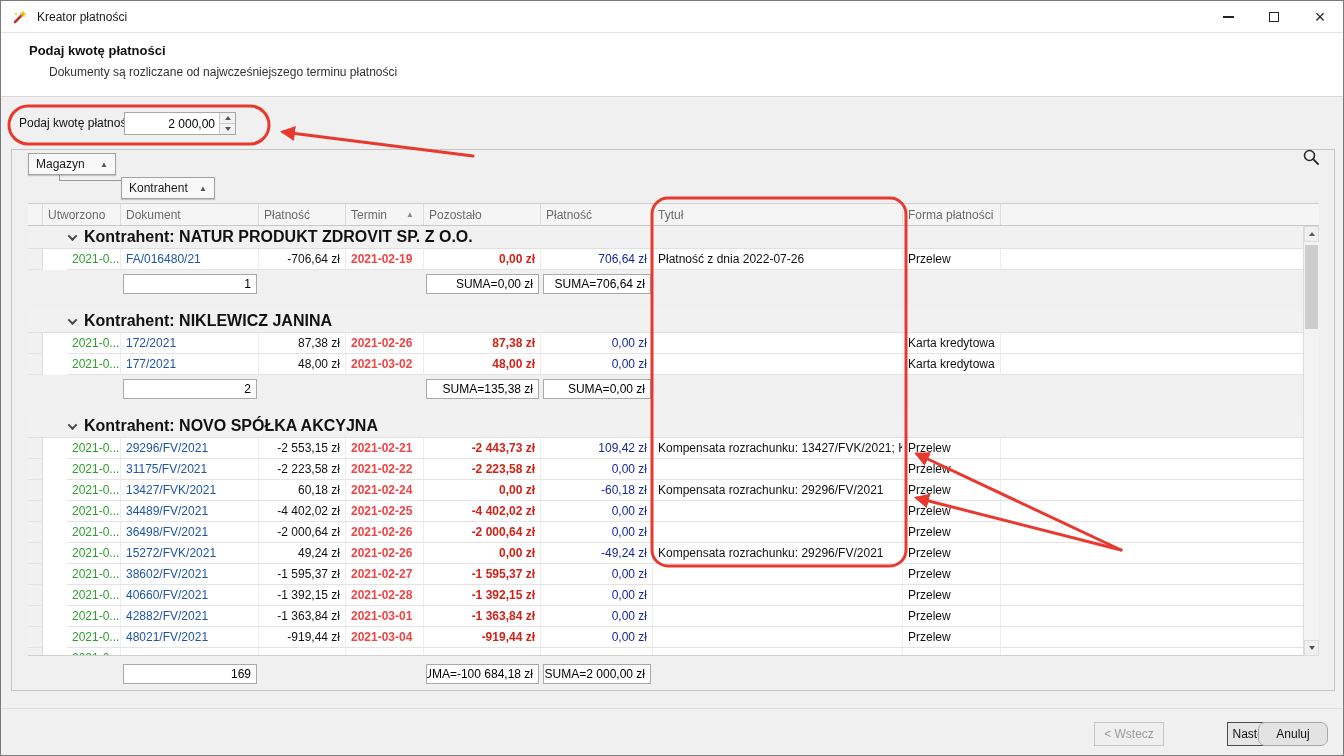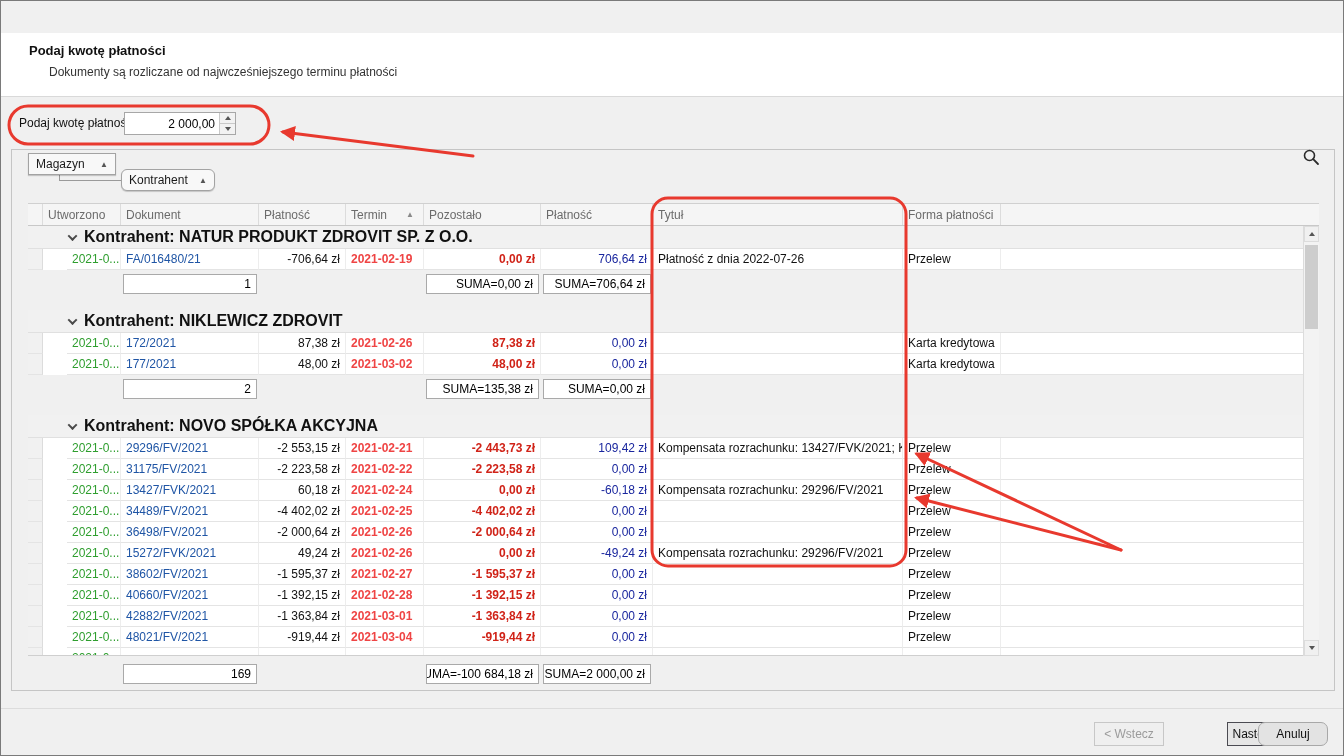--- a/index.html
+++ b/index.html
@@ -29,21 +29,21 @@
   .spinner { position:absolute; right:0; top:0; width:16px; height:21px; border-left:1px solid #c9c9c9; display:flex; flex-direction:column; }
   .spin { flex:1; display:flex; align-items:center; justify-content:center; background:#f2f2f2; }
   .spin + .spin { border-top:1px solid #c9c9c9; }
   .tri-up { width:0; height:0; border-left:3px solid transparent; border-right:3px solid transparent; border-bottom:4px solid #555; }
   .tri-down { width:0; height:0; border-left:3px solid transparent; border-right:3px solid transparent; border-top:4px solid #555; }
 
   
   .grid-panel { position:absolute; left:10px; top:148px; width:1324px; height:542px; border:1px solid #c5c5c5; background:#f0f0f0; }
   .groupby-btn { position:absolute; height:22px; background:#f8f8f8; border:1px solid #a3a3a3; box-shadow:0 1px 1px rgba(0,0,0,.18); display:flex; align-items:center; padding:0 7px; font-size:12px; color:#1a1a1a; gap:8px; }
   .gb-magazyn { left:27px; top:152px; width:88px; }
-  .gb-kontrahent { left:120px; top:168px; width:94px;border-radius:6px; }
+  .gb-kontrahent { left:120px; top:176px; width:94px; }
   .gb-connector { position:absolute; left:58px; top:174px; width:62px; height:6px; border-left:1px solid #9a9a9a; border-bottom:1px solid #9a9a9a; }
   .sort-glyph { font-size:8px; color:#555; margin-left:auto; }
   .search-btn { position:absolute; left:1298px; top:144px; width:24px; height:24px; display:flex; align-items:center; justify-content:center; }
 
   
   .gridrow { display:grid; grid-template-columns:15px 78px 138px 87px 78px 117px 112px 250px 98px 1fr; }
   .grid-header { position:absolute; left:27px; top:202px; width:1291px; height:23px; background:#f5f5f5; border-top:1px solid #d0d0d0; border-bottom:1px solid #c8c8c8; }
   .hcell { font-size:12px; color:#6b6b6b; padding:0 5px; border-right:1px solid #dcdcdc; white-space:nowrap; overflow:hidden; display:flex; align-items:center; gap:4px; }
   .hcell.fill { border-right:none; }
   .hsort { font-size:8px; color:#8a8a8a; margin-left:auto; padding-right:4px; }
@@ -88,20 +88,39 @@
   .btn-cancel { left:1257px; width:70px;border-radius:7px; }
 
   
   .annotations { position:absolute; inset:0; pointer-events:none; z-index:60; }
 </style>
 </head>
 <body>
 
 <div class="window">
 
+  <div class="titlebar">
+    <svg class="app-icon" viewBox="0 0 16 16">
+      <line x1="3" y1="13" x2="10" y2="6" stroke="#b03a2e" stroke-width="2.6" stroke-linecap="round"></line>
+      <polygon points="11,1.5 12,4 14.5,4.5 12.4,6 12.8,8.6 11,7 9.2,8.6 9.6,6 7.5,4.5 10,4" fill="#f2b705"></polygon>
+      <circle cx="4" cy="5" r="0.9" fill="#f2b705"></circle>
+    </svg>
+    <span class="win-title">Kreator płatności</span>
+    <div class="win-controls">
+      <div class="win-btn">
+          <div class="glyph-min"></div>
+        </div>
+      <div class="win-btn">
+          <div class="glyph-max"></div>
+        </div>
+      <div class="win-btn">
+          <span class="glyph-close">×</span>
+        </div>
+    </div>
+  </div>
 
   <div class="wiz-header">
     <div class="wiz-title">Podaj kwotę płatności</div>
     <div class="wiz-subtitle">Dokumenty są rozliczane od najwcześniejszego terminu płatności</div>
   </div>
 
   <div class="amount-label">Podaj kwotę płatności</div>
   <div class="amount-input-wrap">
     <input class="amount-input" type="text" value="2 000,00" style="">
     <div class="spinner">
@@ -192,21 +211,21 @@
         <div class="scell">
           <div class="sum-box">SUMA=706,64 zł</div>
         </div>
         <div class="scell"></div>
         <div class="scell"></div>
         <div class="scell"></div>
       </div>
       <div class="group-gap"></div>
       <div class="group-row">
         <div class="chevron"></div>
-        <div class="gtitle">Kontrahent: NIKLEWICZ ZDROVIT</div>
+        <div class="gtitle">Kontrahent: NIKLEWICZ JANINA</div>
       </div>
       <div class="gridrow datarow">
         <div class="cell ind"></div>
         <div class="cell utw">2021-0...</div>
         <div class="cell dok">172/2021</div>
         <div class="cell num">87,38 zł</div>
         <div class="cell ter">2021-02-26</div>
         <div class="cell num poz">87,38 zł</div>
         <div class="cell num pla">0,00 zł</div>
         <div class="cell tyt"></div>

